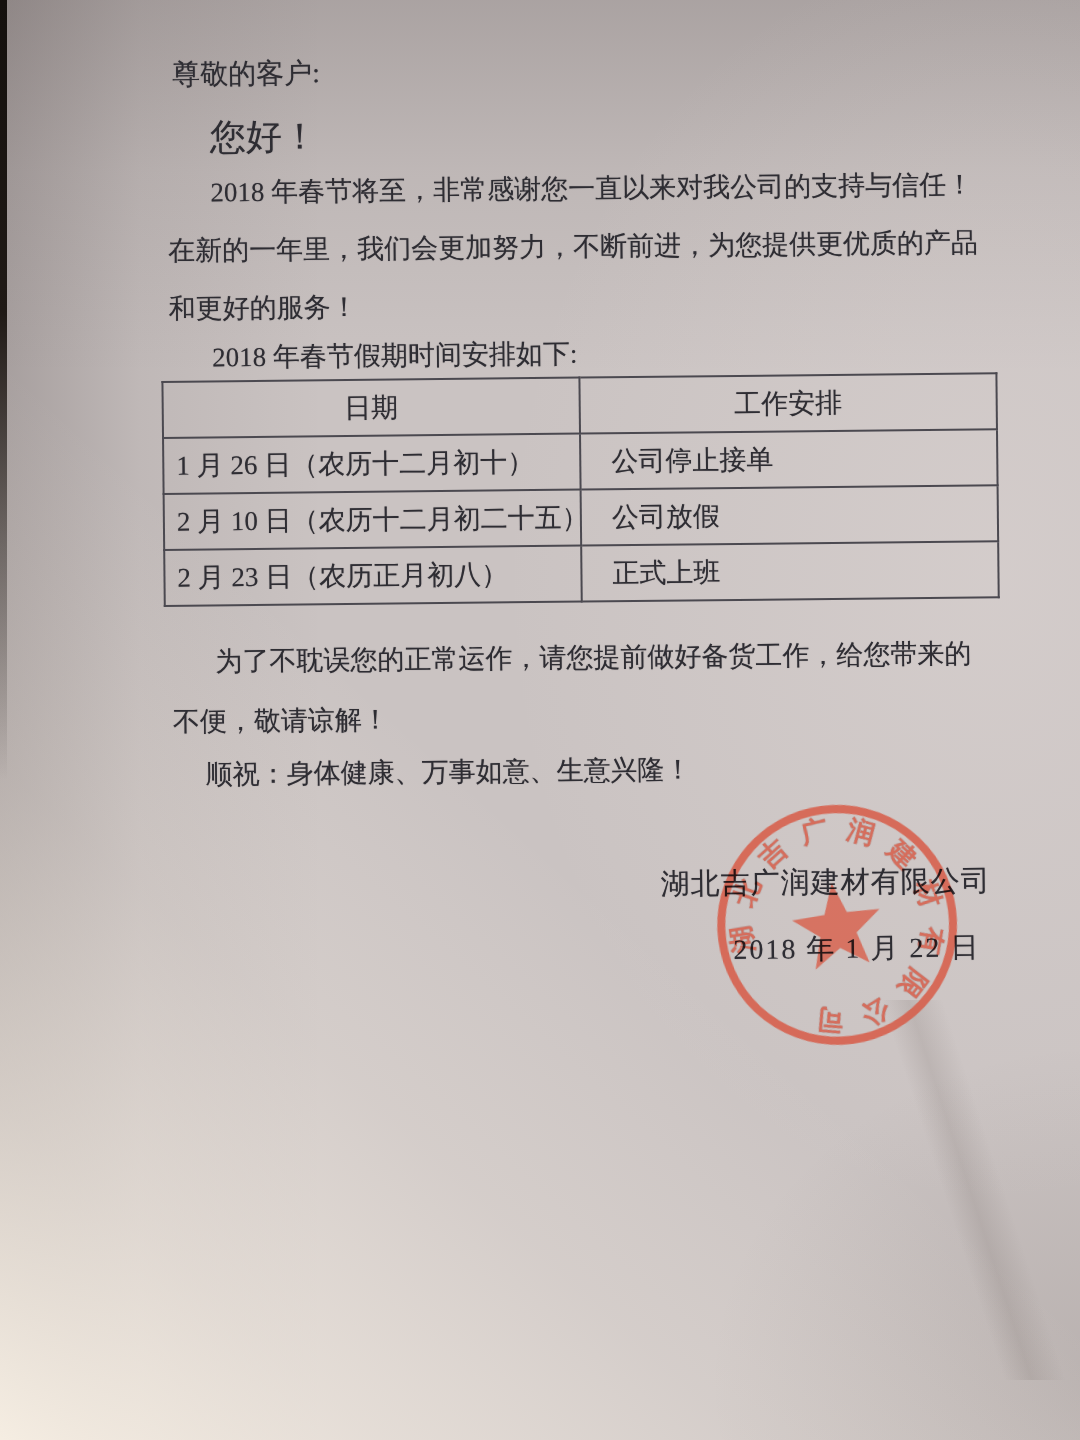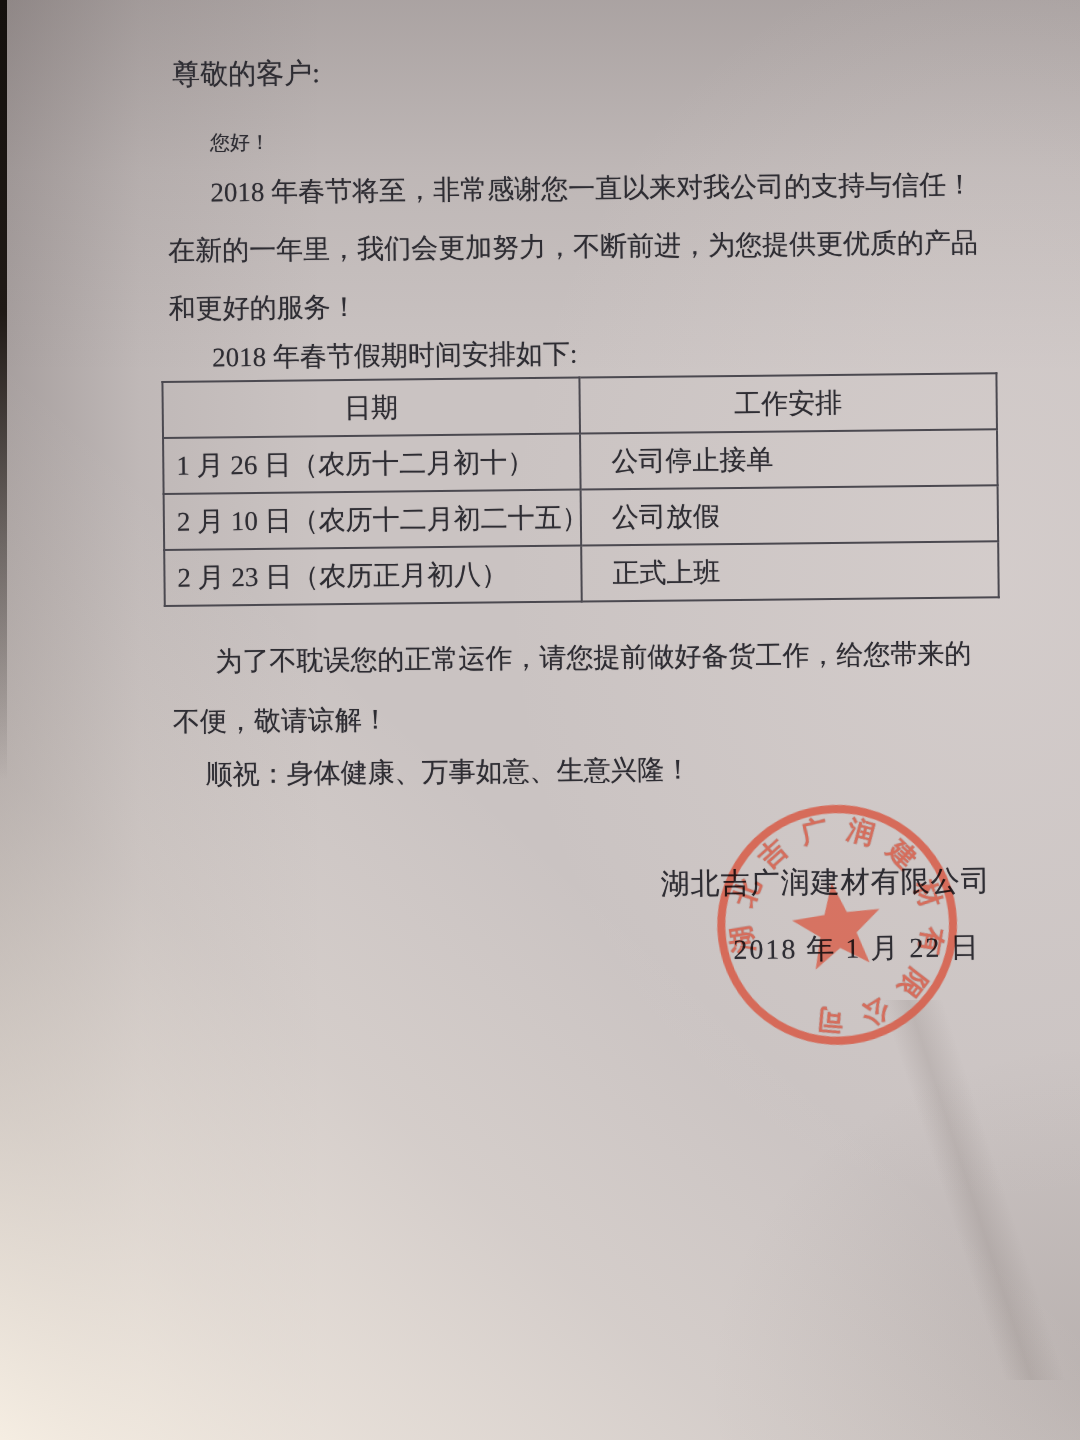--- a/index.html
+++ b/index.html
@@ -37,21 +37,21 @@
   .content{
     position:absolute;inset:0;
     transform:rotate(-0.6deg);
     transform-origin:540px 720px;
     color:#2e2d33;
     font-size:27px;
     text-shadow:0 0 1px rgba(46,45,51,0.45);
   }
   .abs{position:absolute;white-space:nowrap;}
   #salutation{left:179px;top:52px;font-size:28px;}
-  #greeting{left:216px;top:126px;font-size:20px;}
+  #greeting{left:216px;top:110px;font-size:36px;}
   #para1{left:173px;top:160px;width:800px;}
   #para1 .pline{line-height:58px;height:58px;}
   #para1 .pline:first-child{padding-left:43px;}
   #schedule-intro{left:216px;top:336px;}
   
   .holiday-table{
     position:absolute;left:165px;top:377px;width:836px;
     border-collapse:collapse;table-layout:fixed;
     font-size:27px;color:#2e2d33;
   }

